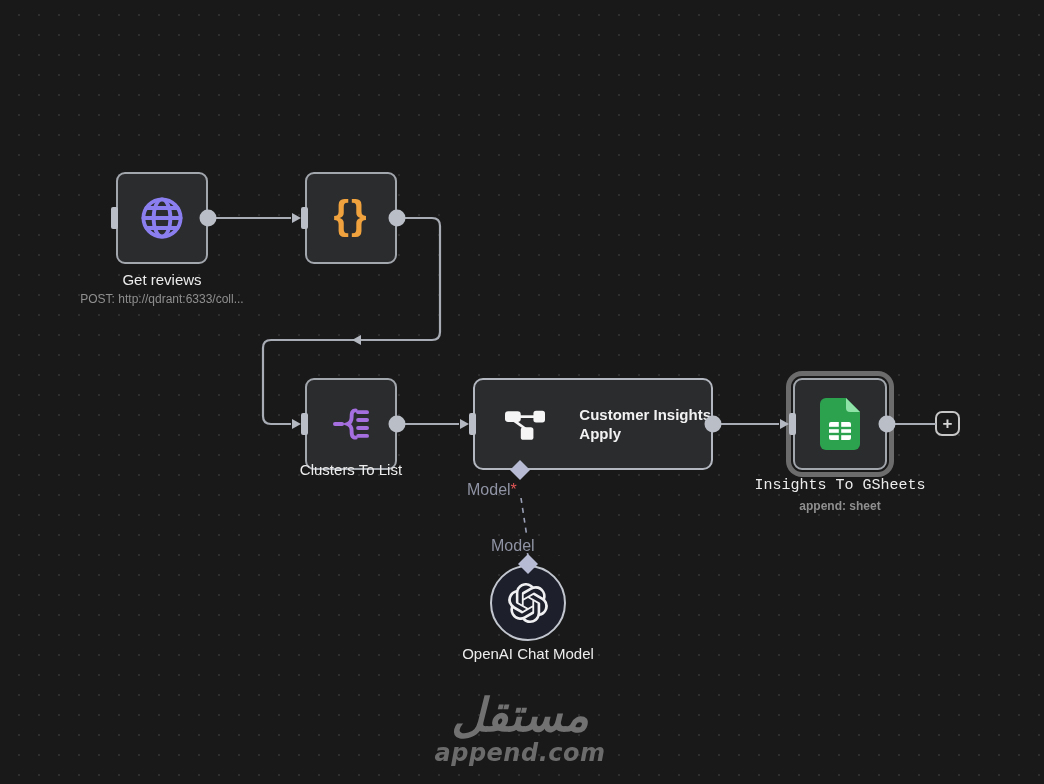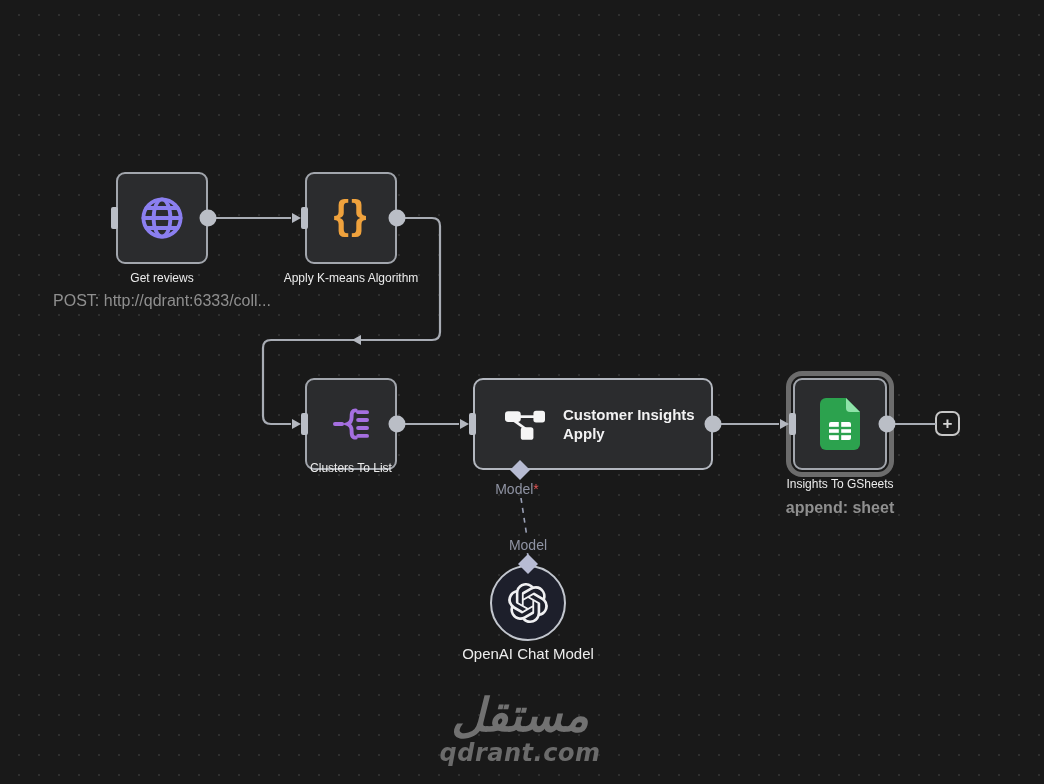--- a/index.html
+++ b/index.html
@@ -34,28 +34,28 @@
     position:absolute;
     width:76px; height:76px; border-radius:50%;
     background:#1d1f2b; border:2.5px solid #c2c6ce;
     display:flex; align-items:center; justify-content:center;
   }
 
   .braces-glyph { color:#efa23d; font-size:40px; font-weight:800; letter-spacing:2px; line-height:1; padding-bottom:6px; }
 
   .node-label {
     position:absolute; text-align:center; color:#ececec;
-    font-size:12px; font-weight:500; white-space:nowrap;
+    font-size:15px; font-weight:500; white-space:nowrap;
   }
   .node-sub {
     position:absolute; text-align:center; color:#8f8f8f;
-    font-size:16px; white-space:nowrap;
+    font-size:12px; white-space:nowrap;
   }
   .port-label {
-    position:absolute; text-align:center; color:#8f93a3; font-size:14px; white-space:nowrap;
+    position:absolute; text-align:left; color:#8f93a3; font-size:16px; white-space:nowrap;
   }
   .port-label .req { color:#e25555; }
   .mid-label { background:#191919; padding:0 3px; }
 
   .plus-btn {
     position:absolute; left:935px; top:411px; width:25px; height:25px;
     border:2px solid #c6c6c6; border-radius:7px; background:#191919;
     color:#d6d6d6; font-size:17px; font-weight:600;
     display:flex; align-items:center; justify-content:center; line-height:1;
   }
@@ -89,37 +89,36 @@
         <line x1="4.3" y1="17" x2="19.7" y2="17"></line>
       </g>
     </svg>
   </div>
   <div class="node-label" style="left:76px; top:271px; width:172px;">Get reviews</div>
   <div class="node-sub" style="left:36px; top:292px; width:252px;">POST: http://qdrant:6333/coll...</div>
 
   <div class="node square" style="left:305px; top:172px;">
     <span class="braces-glyph">{}</span>
   </div>
-  <div class="node-label" style="left:231px; top:271px; width:240px;">Apply K-means Algorithm</div>
 
   <div class="node square" style="left:305px; top:378px;">
     <svg width="38" height="38" viewBox="0 0 32 32">
       <g stroke="#a56fe0" stroke-width="3.3" fill="none" stroke-linecap="round">
         <line x1="2.5" y1="16" x2="8.5" y2="16"></line>
         <path d="M20 4.5 C16.5 4.5 16.5 7.5 16.5 10.5 C16.5 13.5 15.5 15 13 16 C15.5 17 16.5 18.5 16.5 21.5 C16.5 24.5 16.5 27.5 20 27.5"></path>
         <line x1="22" y1="6" x2="29.5" y2="6"></line>
         <line x1="22" y1="12.7" x2="29.5" y2="12.7"></line>
         <line x1="22" y1="19.4" x2="29.5" y2="19.4"></line>
         <line x1="22" y1="26" x2="29.5" y2="26"></line>
       </g>
     </svg>
   </div>
   <div class="node-label" style="left:265px; top:461px; width:172px;">Clusters To List</div>
 
-  <div class="node agent-node" style="left:473px; top:378px;">
+  <div class="node agent-node" style="left:473px; top:378px;justify-content:space-between;">
     <svg width="40" height="32" viewBox="0 0 38 30">
       <g fill="#f5f5f5">
         <rect x="0" y="3" width="15" height="10" rx="3"></rect>
         <rect x="27" y="2.5" width="11" height="11" rx="2.5"></rect>
         <rect x="15" y="18" width="12" height="12" rx="2.5"></rect>
       </g>
       <g stroke="#f5f5f5" stroke-width="2.6">
         <line x1="14" y1="8" x2="28" y2="8"></line>
         <line x1="9" y1="12" x2="20" y2="20"></line>
       </g>
@@ -136,36 +135,36 @@
       <path d="M6 0 H26 L40 14 V46 a6 6 0 0 1 -6 6 H6 a6 6 0 0 1 -6 -6 V6 a6 6 0 0 1 6 -6 Z" fill="#2ca24e"></path>
       <path d="M26 0 L40 14 H30 a4 4 0 0 1 -4 -4 Z" fill="#8fe3a9"></path>
       <rect x="9" y="24" width="22" height="18" rx="2" fill="#ffffff"></rect>
       <g stroke="#2ca24e" stroke-width="2.4">
         <line x1="20" y1="24" x2="20" y2="42"></line>
         <line x1="9" y1="30" x2="31" y2="30"></line>
         <line x1="9" y1="36" x2="31" y2="36"></line>
       </g>
     </svg>
   </div>
-  <div class="node-label" style="left:750px; top:477px; width:180px;">Insights To GSheets</div>
+  <div class="node-label" style="left:750px; top:477px; width:180px;font-family:Liberation Mono, monospace;">Insights To GSheets</div>
   <div class="node-sub" style="left:770px; top:499px; width:140px;font-weight:bold;">append: sheet</div>
 
   <div class="circle-node" style="left:490px; top:565px;">
     <svg width="40" height="40" viewBox="0 0 24 24">
       <path fill="#f0f0f2" d="M22.2819 9.8211a5.9847 5.9847 0 0 0-.5157-4.9108 6.0462 6.0462 0 0 0-6.5098-2.9A6.0651 6.0651 0 0 0 4.9807 4.1818a5.9847 5.9847 0 0 0-3.9977 2.9 6.0462 6.0462 0 0 0 .7427 7.0966 5.98 5.98 0 0 0 .511 4.9107 6.051 6.051 0 0 0 6.5146 2.9001A5.9847 5.9847 0 0 0 13.2599 24a6.0557 6.0557 0 0 0 5.7718-4.2058 5.9894 5.9894 0 0 0 3.9977-2.9001 6.0557 6.0557 0 0 0-.7475-7.0729zm-9.022 12.6081a4.4755 4.4755 0 0 1-2.8764-1.0408l.1419-.0804 4.7783-2.7582a.7948.7948 0 0 0 .3927-.6813v-6.7369l2.02 1.1686a.071.071 0 0 1 .038.0615v5.5826a4.504 4.504 0 0 1-4.4945 4.4849zm-9.6607-4.1254a4.4708 4.4708 0 0 1-.5346-3.0137l.142.0852 4.783 2.7582a.7712.7712 0 0 0 .7806 0l5.8428-3.3685v2.3324a.0804.0804 0 0 1-.0332.0615L9.74 19.9502a4.4992 4.4992 0 0 1-6.1408-1.6464zM2.3408 7.8956a4.485 4.485 0 0 1 2.3655-1.9728V11.6a.7664.7664 0 0 0 .3879.6765l5.8144 3.3543-2.0201 1.1685a.0757.0757 0 0 1-.071 0l-4.8303-2.7865A4.504 4.504 0 0 1 2.3408 7.8956zm16.5963 3.8558L13.1038 8.364 15.1192 7.2a.0757.0757 0 0 1 .071 0l4.8303 2.7913a4.4944 4.4944 0 0 1-.6765 8.1042v-5.6772a.79.79 0 0 0-.407-.667zm2.0107-3.0231l-.142-.0852-4.7735-2.7818a.7759.7759 0 0 0-.7854 0L9.409 9.2297V6.8974a.0662.0662 0 0 1 .0284-.0615l4.8303-2.7866a4.4992 4.4992 0 0 1 6.6802 4.66zM8.3065 12.863l-2.02-1.1638a.0804.0804 0 0 1-.038-.0567V6.0742a4.4992 4.4992 0 0 1 7.3757-3.4537l-.142.0805L8.704 5.459a.7948.7948 0 0 0-.3927.6813zm1.0976-2.3654l2.602-1.4998 2.6069 1.4998v2.9994l-2.5974 1.4997-2.6067-1.4997Z"></path>
     </svg>
   </div>
   <div class="node-label" style="left:438px; top:645px; width:180px; font-size:15px;">OpenAI Chat Model</div>
   <div class="port-label mid-label" style="left:488px; top:537px; width:80px;">Model</div>
 
   <div class="plus-btn">+</div>
 
   <div class="watermark">
     <div class="ar">مستقل</div>
-    <div class="en">qdrant.com</div>
+    <div class="en">append.com</div>
   </div>
 
   <svg class="overlay" width="1044" height="784" viewBox="0 0 1044 784">
 
     <line class="wire" x1="208" y1="218" x2="291" y2="218"></line>
     <polygon class="arrow" points="301,218 292,213 292,223"></polygon>
 
     <path class="wire" d="M397 218 H432 Q440 218 440 226 V332 Q440 340 432 340 H271 Q263 340 263 348 V416 Q263 424 271 424 H291"></path>
     <polygon class="arrow" points="352,340 361,335 361,345"></polygon>
     <polygon class="arrow" points="301,424 292,419 292,429"></polygon>

